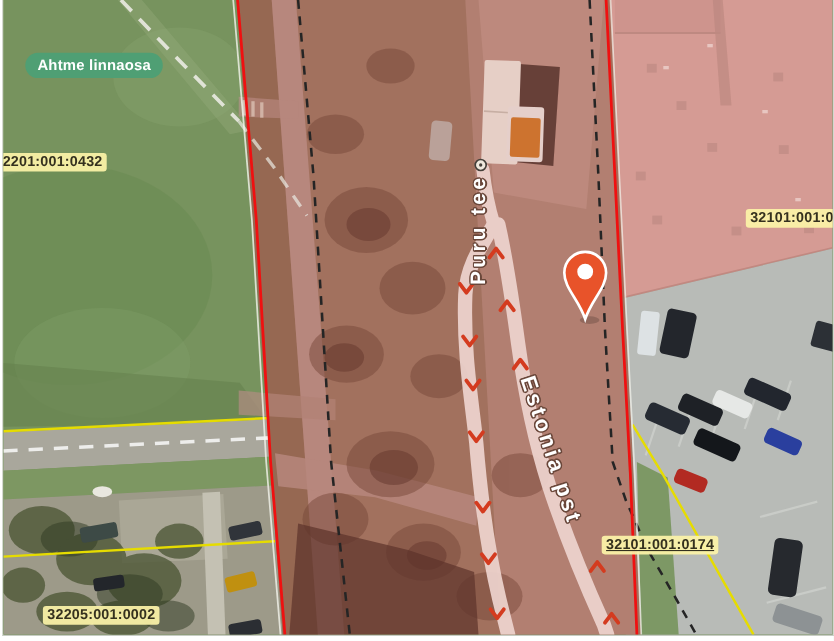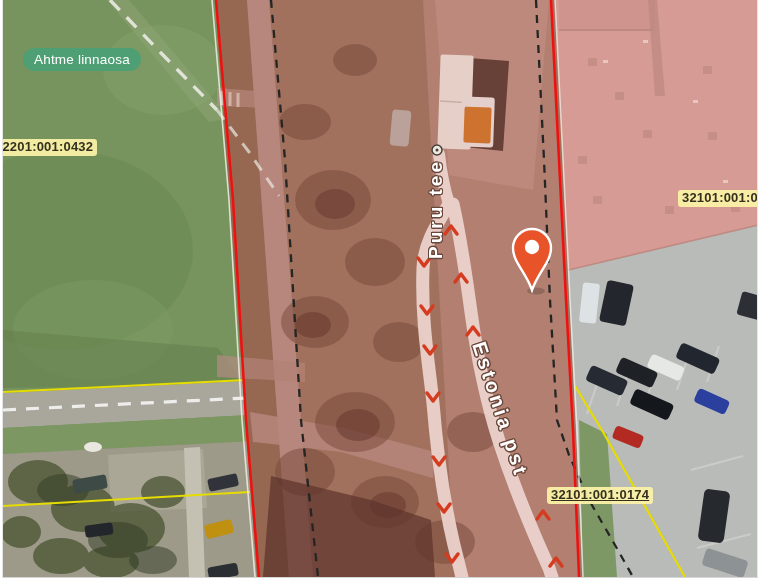--- a/index.html
+++ b/index.html
@@ -5,21 +5,21 @@
   html,body{margin:0;padding:0;background:#ffffff;}
   body{width:758px;height:583px;position:relative;overflow:hidden;
        font-family:"Liberation Sans",sans-serif;}
   .frame{position:absolute;left:2px;top:0;width:754px;height:577px;
          overflow:hidden;border-bottom:1px solid #d5d5d5;
          border-left:1px solid #e5e5e5;border-right:1px solid #e5e5e5;
          background:#77935e;cursor:grab;}
   .frame svg{position:absolute;left:0;top:0;display:block;}
   .overlay{position:absolute;left:0;top:0;width:100%;height:100%;pointer-events:none;}
   .badge{position:absolute;left:20px;top:48px;background:#4f9f74;color:#ffffff;
-         font-size:13.5px;font-weight:400;padding:4px 11px;border-radius:13px;
+         font-size:13.5px;font-weight:700;padding:4px 11px;border-radius:13px;
          white-space:nowrap;letter-spacing:.2px;}
   .plabel{position:absolute;background:rgba(252,243,168,.93);color:#34301e;
           font-size:13px;font-weight:700;padding:1px 4px 2px 4px;border-radius:3px;
           white-space:nowrap;letter-spacing:.2px;line-height:1.1;}
   .pl-0432{left:-12px;top:139px;}
   .pl-0126{left:338px;top:190px;}
   .pl-right{left:675px;top:190px;padding-right:40px;}
   .pl-0174{left:544px;top:487px;text-decoration:underline;}
   .pl-0002{left:36px;top:551px;}
   .street{position:absolute;color:#ffffff;font-weight:700;white-space:nowrap;
@@ -229,17 +229,18 @@
     <path d="M529 290 C523 272 510 262 510 248 A19 19 0 1 1 548 248 C548 262 535 272 529 290 Z" fill="#e8532a" stroke="#ffffff" stroke-width="2.4"></path>
     <circle cx="529" cy="247" r="7.2" fill="#ffffff"></circle>
   </g>
 </svg>
 
 <div class="overlay">
   <div class="badge">Ahtme linnaosa</div>
   <div class="plabel pl-0432">32201:001:0432</div>
   <div class="plabel pl-right">32101:001:0</div>
   <div class="plabel pl-0174">32101:001:0174</div>
+  <div class="plabel pl-0002">32205:001:0002</div>
   <div class="street st-puru">Puru tee</div>
   <div class="street st-estonia">Estonia pst</div>
 </div>
 
 </div>
 
 </body></html>

